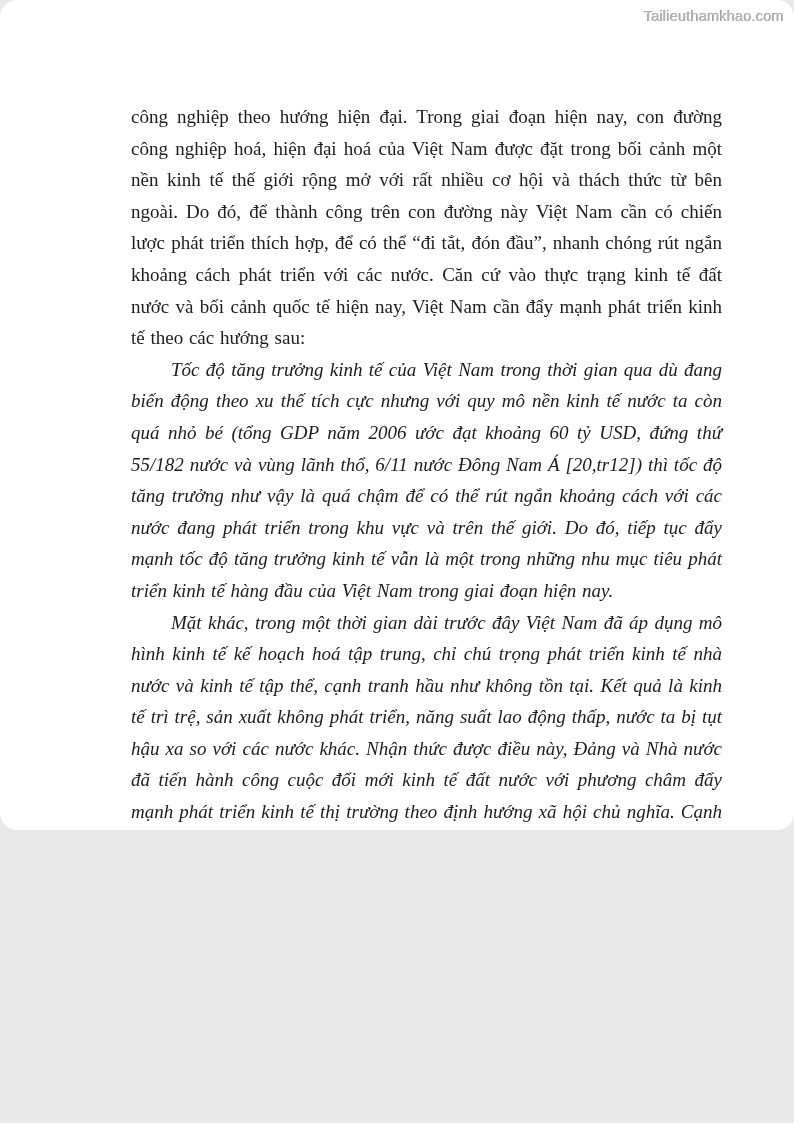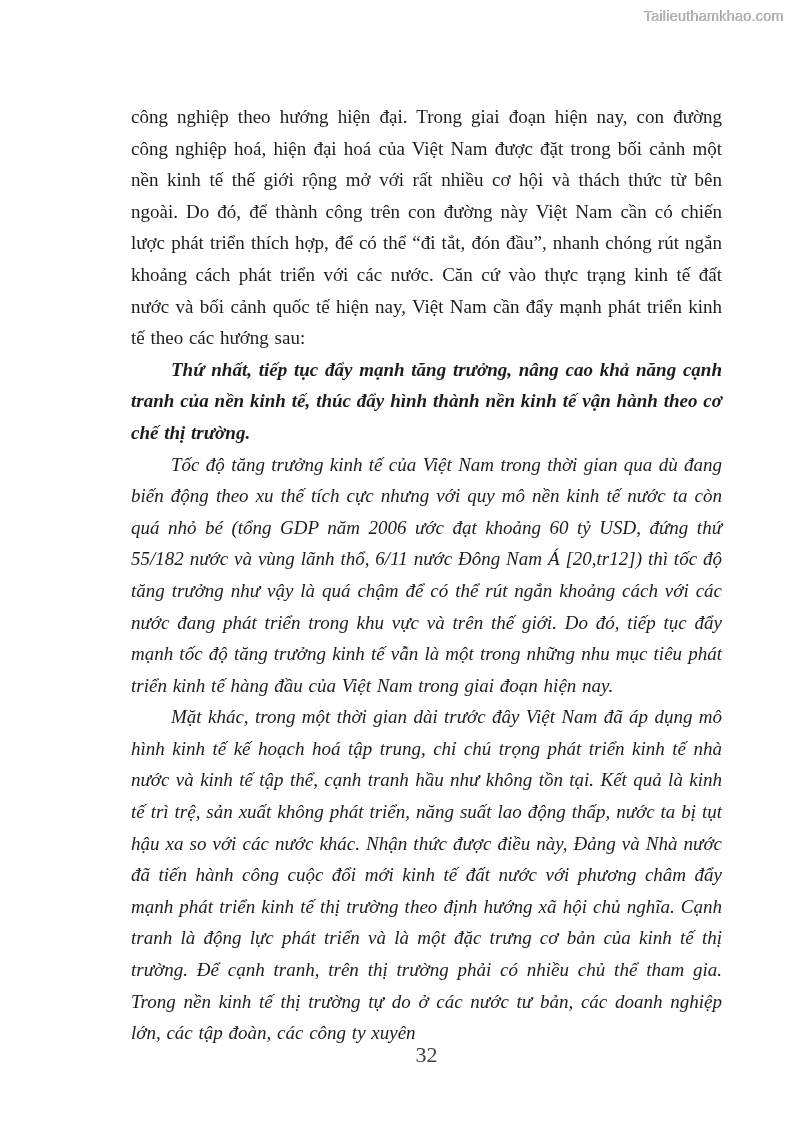--- a/index.html
+++ b/index.html
@@ -3,26 +3,27 @@
 <meta charset="utf-8">
 <style>
   html, body {
     margin: 0;
     padding: 0;
     background: #e8e8e8;
   }
   .page {
     position: relative;
     width: 794px;
-    height: 1123px;
+    height: 830px;
     margin: 0 auto;
     background: #ffffff;
     overflow: hidden;
     font-family: "Liberation Serif", "DejaVu Serif", serif;
     color: #1c1c1c;
+    border-radius: 17px;
   }
   .watermark {
     position: absolute;
     top: 8px;
     right: 10px;
     font-family: "Liberation Sans", "DejaVu Sans", sans-serif;
     font-size: 14.5px;
     color: #b3b3b3;
     text-shadow: 1px 1px 0 #ffffff, -0.5px -0.5px 0 #8f8f8f;
     letter-spacing: 0.2px;
@@ -61,20 +62,19 @@
 </style>
 </head>
 <body>
 
 <div class="page">
 
   <div class="watermark">Tailieuthamkhao.com</div>
 
   <div class="content">
     <p class="plain">công nghiệp theo hướng hiện đại. Trong giai đoạn hiện nay, con đường công nghiệp hoá, hiện đại hoá của Việt Nam được đặt trong bối cảnh một nền kinh tế thế giới rộng mở với rất nhiều cơ hội và thách thức từ bên ngoài. Do đó, để thành công trên con đường này Việt Nam cần có chiến lược phát triển thích hợp, để có thể “đi tắt, đón đầu”, nhanh chóng rút ngắn khoảng cách phát triển với các nước. Căn cứ vào thực trạng kinh tế đất nước và bối cảnh quốc tế hiện nay, Việt Nam cần đẩy mạnh phát triển kinh tế theo các hướng sau:</p>
-    <p class="indent bold-italic">Thứ nhất, tiếp tục đẩy mạnh tăng trưởng, nâng cao khả năng cạnh tranh của nền kinh tế, thúc đẩy hình thành nền kinh tế vận hành theo cơ chế thị trường.</p>
     <p class="indent">Tốc độ tăng trưởng kinh tế của Việt Nam trong thời gian qua dù đang biến động theo xu thế tích  cực  nhưng với quy mô nền kinh tế nước ta còn quá nhỏ bé (tổng GDP năm 2006 ước đạt khoảng 60 tỷ USD, đứng thứ 55/182 nước và vùng lãnh thổ, 6/11 nước Đông Nam Á [20,tr12]) thì tốc độ tăng trưởng như vậy là quá chậm để có thể rút ngắn khoảng cách với các nước đang phát triển trong khu vực và trên thế giới. Do đó, tiếp tục đẩy mạnh tốc độ tăng trưởng kinh tế vẫn là một trong những nhu mục tiêu phát triển kinh tế hàng đầu của Việt Nam trong giai đoạn hiện nay.</p>
     <p class="indent">Mặt khác, trong một thời gian dài trước đây Việt Nam đã áp dụng mô hình kinh tế kế hoạch hoá tập trung, chỉ chú trọng phát triển kinh tế nhà nước và kinh tế tập thể, cạnh tranh hầu như không tồn tại. Kết quả là kinh tế trì trệ, sản xuất không phát triển, năng suất lao động thấp, nước ta bị tụt hậu xa so với các nước khác. Nhận thức được điều này, Đảng và Nhà nước đã tiến hành công cuộc đổi mới kinh tế đất nước với phương châm đẩy mạnh phát triển kinh tế thị trường theo định hướng xã hội chủ nghĩa. Cạnh tranh là động lực phát triển và là một đặc trưng cơ bản của kinh tế thị trường. Để cạnh tranh, trên thị trường phải có nhiều chủ thể tham gia. Trong nền kinh tế thị trường tự do ở các nước tư bản, các doanh nghiệp lớn, các tập đoàn, các công ty xuyên</p>
   </div>
 
   <div class="page-footer">32</div>
 
 </div>
 
 </body></html>

